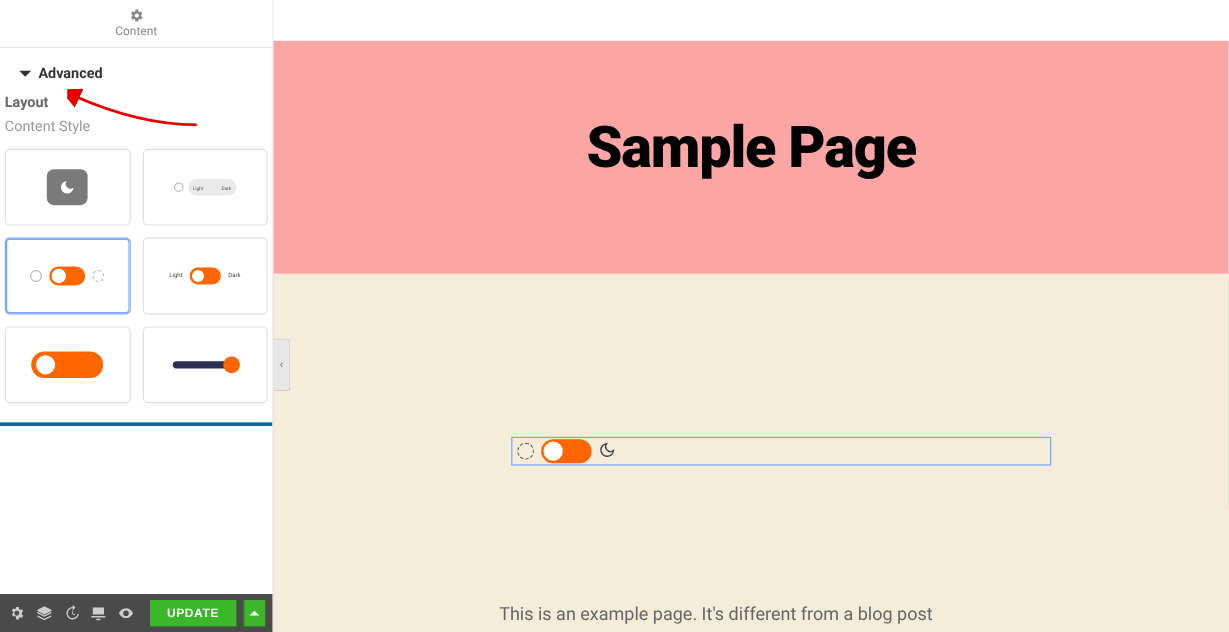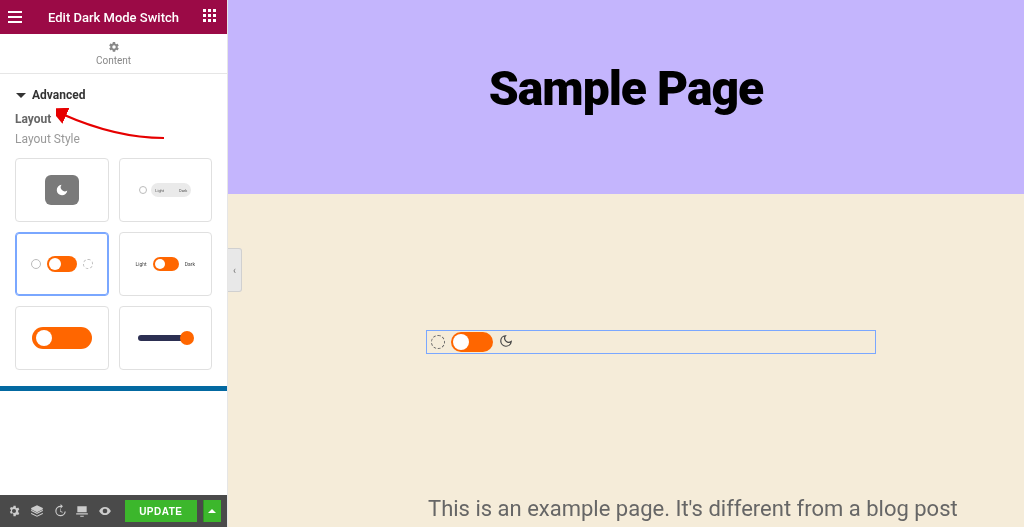--- a/index.html
+++ b/index.html
@@ -16,21 +16,21 @@
 
   .tabs { display:flex; height:40px; background:#fff; border-bottom:1px solid #e6e6e6; }
   .tab { flex:1; display:flex; flex-direction:column; align-items:center; justify-content:center; font-size:10px; color:#888; gap:2px; cursor:pointer; }
   .tab.active { color:#333; border-bottom:2px solid #9b0a46; }
   .tab svg{width:12px;height:12px;fill:currentColor;}
 
   .panel-scroll { flex:1; overflow:hidden; padding:0; }
 
   .section-head { display:flex; align-items:center; gap:6px; padding:14px 16px 10px; font-size:12px; font-weight:700; color:#333; cursor:pointer;}
   .section-head .caret{ width:0;height:0;border-left:5px solid transparent;border-right:5px solid transparent;border-top:5px solid #333;}
-  .section-body { padding:0 15px 16px; border-bottom:5px solid #0369a1; position:relative;}
+  .section-body { padding:0 4px 16px; border-bottom:3px solid #0369a1; position:relative;}
   .fld-label { font-size:12px; font-weight:700; color:#666; margin-bottom:2px;}
   .fld-sub   { font-size:12px; color:#999; margin-top:6px; margin-bottom:12px;}
 
   
   .arrow { position:absolute; left:56px; top:-4px; width:110px; height:34px; pointer-events:none;}
   .arrow svg{width:100%;height:100%;}
 
   .style-grid{ display:grid; grid-template-columns:1fr 1fr; gap:10px;}
   .style-card{ background:#fff; border:1px solid #e0e0e0; border-radius:4px; height:64px; display:flex; align-items:center; justify-content:center; cursor:pointer; position:relative;}
   .style-card.selected{ border:1px solid #7aa7ff; box-shadow:0 0 0 1px #7aa7ff inset;}
@@ -61,75 +61,56 @@
   
   .sb-foot{height:30px;background:#4a4a4a;display:flex;align-items:center;padding:16px 6px;gap:6px;}
   .foot-ic{width:20px;height:20px;display:flex;align-items:center;justify-content:center;color:#ccc;cursor:pointer;}
   .foot-ic svg{width:14px;height:14px;fill:currentColor;}
   .foot-spacer{flex:1;}
   .update-btn{height:22px;background:#3cb72c;color:#fff;font-size:10px;font-weight:700;letter-spacing:.5px;border:none;padding:0 14px;cursor:pointer;}
   .update-caret{width:22px;height:22px;background:#3cb72c;border-left:1px solid #2e9622;display:flex;align-items:center;justify-content:center;cursor:pointer;}
   .update-caret span{width:0;height:0;border-left:4px solid transparent;border-right:4px solid transparent;border-bottom:4px solid #fff;}
 
   
-  .preview{flex:1;position:relative;background:#c4b5fd;}
+  .preview{flex:1;position:relative;background:#fca5a5;margin-top:34px;}
   .pv-title{font-size:48px;font-weight:900;text-align:center;padding:60px 40px 80px;color:#000;letter-spacing:-1px;}
   .pv-band{position:absolute;left:0;right:0;top:194px;bottom:0;background:#f5ecd9;}
   .collapse-handle{position:absolute;left:0;top:248px;width:14px;height:44px;background:#e8e8e8;border:1px solid #d0d0d0;border-left:none;border-radius:0 3px 3px 0;display:flex;align-items:center;justify-content:center;cursor:pointer;z-index:5;}
   .collapse-handle span{font-size:10px;color:#777;}
   .widget{position:absolute;left:198px;top:330px;width:450px;height:24px;border:1px solid #7aa7ff;background:transparent;display:flex;align-items:center;gap:6px;padding:0 4px;z-index:6;}
   .widget .gear-out{width:14px;height:14px;border:1.5px dashed #666;border-radius:50%;}
   .widget .tog{width:42px;height:20px;border-radius:10px;background:#ff6600;position:relative;}
   .widget .tog::after{content:"";position:absolute;width:16px;height:16px;border-radius:50%;background:#fff;top:2px;left:2px;}
   .widget .moon-out svg{width:14px;height:14px;fill:none;stroke:#444;stroke-width:2;}
-  .pv-text{position:absolute;left:200px;right:60px;bottom:6px;font-size:22px;color:#666;z-index:6;}
+  .pv-text{position:absolute;left:188px;right:60px;bottom:6px;font-size:15px;color:#666;z-index:6;}
 </style>
 </head>
 <body>
 
 <div class="app">
 
   <aside class="sidebar">
-    <div class="sb-header">
-      <div class="hamburger">
-          <span></span>
-          <span></span>
-          <span></span>
-        </div>
-      <span>Edit Dark Mode Switch</span>
-      <div class="apps-icon">
-        <span></span>
-          <span></span>
-          <span></span>
-          <span></span>
-          <span></span>
-          <span></span>
-          <span></span>
-          <span></span>
-          <span></span>
-      </div>
-    </div>
 
     <div class="tabs">
       <div class="tab">
         <svg viewBox="0 0 24 24">
             <path d="M19.14 12.94a7.14 7.14 0 0 0 .05-.94 7.14 7.14 0 0 0-.05-.94l2.03-1.58a.5.5 0 0 0 .12-.64l-1.92-3.32a.5.5 0 0 0-.6-.22l-2.39.96a7.03 7.03 0 0 0-1.62-.94l-.36-2.54A.5.5 0 0 0 14 2h-4a.5.5 0 0 0-.5.42l-.36 2.54c-.58.24-1.12.55-1.62.94l-2.39-.96a.5.5 0 0 0-.6.22L2.61 8.84a.5.5 0 0 0 .12.64l2.03 1.58c-.03.31-.05.63-.05.94s.02.63.05.94l-2.03 1.58a.5.5 0 0 0-.12.64l1.92 3.32c.13.22.39.31.6.22l2.39-.96c.5.39 1.04.7 1.62.94l.36 2.54c.04.24.25.42.5.42h4c.25 0 .46-.18.5-.42l.36-2.54c.58-.24 1.12-.55 1.62-.94l2.39.96c.21.09.47 0 .6-.22l1.92-3.32a.5.5 0 0 0-.12-.64l-2.03-1.58zM12 15.5A3.5 3.5 0 1 1 15.5 12 3.5 3.5 0 0 1 12 15.5z"></path>
           </svg>
         <span>Content</span>
       </div>
     </div>
 
     <div class="panel-scroll">
       <div class="section-head">
         <span class="caret"></span>
         <span>Advanced</span>
       </div>
       <div class="section-body">
         <div class="fld-label">Layout</div>
-        <div class="fld-sub">Layout Style</div>
+        <div class="fld-sub">Content Style</div>
 
         <div class="arrow">
           <svg viewBox="0 0 110 34">
               <defs>
                 <marker id="ah" markerWidth="8" markerHeight="8" refX="2" refY="4" orient="auto">
                   <path d="M0 0 L8 4 L0 8 z" fill="#e60000"></path>
                 </marker>
               </defs>
               <path d="M108 30 Q 60 30 6 6" stroke="#e60000" stroke-width="2.2" fill="none" marker-end="url(#ah)"></path>
             </svg>

